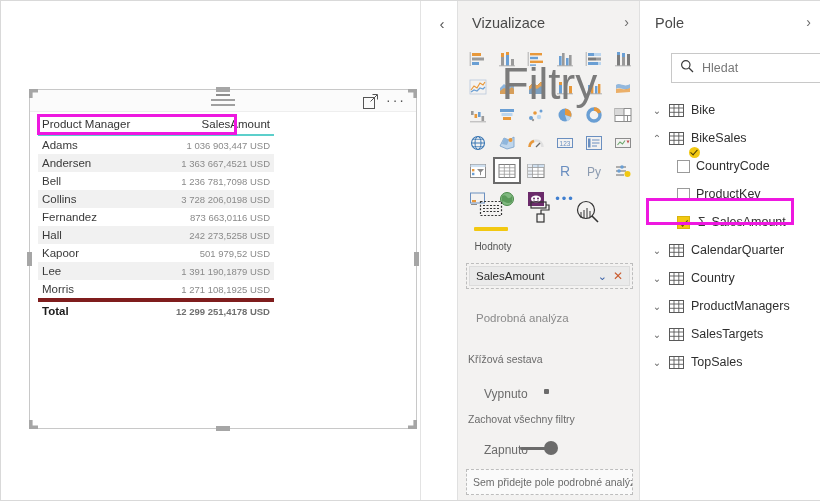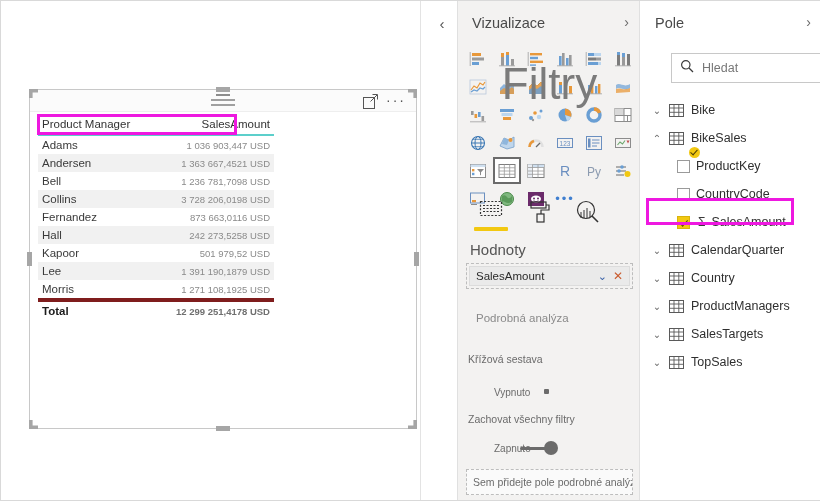--- a/index.html
+++ b/index.html
@@ -217,21 +217,21 @@
   .well-tab.t3 { left: 108px; }
   .well-tab .underline {
     position: absolute; left: 4px; bottom: 8px;
     width: 34px; height: 4px; background: #f2c811;
     border-radius: 1px;
   }
   #well-tab-label {
     position: absolute;
     left: 12px; top: 240px;
     width: 46px;
-    font-size: 15px;
+    font-size: 10px;
     color: #555;
     text-align: center;
   }
 
   
   #well-box {
     position: absolute;
     left: 8px; top: 262px;
     width: 167px; height: 26px;
     border: 1px dashed #bdbdbd;
@@ -264,22 +264,22 @@
     color: #8a8a8a;
   }
   .viz-sub-head {
     position: absolute;
     left: 10px;
     font-size: 10.5px;
     color: #6b6b6b;
   }
   .toggle-label {
     position: absolute;
-    left: 36px;
-    font-size: 10px;
+    left: 26px;
+    font-size: 12px;
     color: #6b6b6b;
   }
   .toggle-knob {
     position: absolute;
     border-radius: 50%;
     background: #6b6b6b;
   }
   #drill-drop {
     position: absolute;
     left: 8px; top: 468px;
@@ -842,25 +842,25 @@
               <line x1="0.5" y1="8.3" x2="14.5" y2="8.3" stroke="#5a5a5a" stroke-width="0.9"></line>
               <line x1="5" y1="0.5" x2="5" y2="12.5" stroke="#5a5a5a" stroke-width="0.9"></line>
               <line x1="9.8" y1="0.5" x2="9.8" y2="12.5" stroke="#5a5a5a" stroke-width="0.9"></line>
             </svg>
             <span class="mini-check"></span>
           </span>
           <span class="flabel">BikeSales</span>
         </div>
         <div class="field-row child">
           <span class="cbox"></span>
-          <span class="flabel">ProductKey</span>
+          <span class="flabel">CountryCode</span>
         </div>
         <div class="field-row child">
           <span class="cbox"></span>
-          <span class="flabel">CountryCode</span>
+          <span class="flabel">ProductKey</span>
         </div>
         <div class="field-row child">
           <span class="cbox checked"></span>
           <span class="sigma">Σ</span>
           <span class="flabel">SalesAmount</span>
         </div>
         <div class="field-row">
           <span class="chev">⌄</span>
           <span class="tbl-icon">
             <svg width="15" height="13" viewBox="0 0 15 13">

